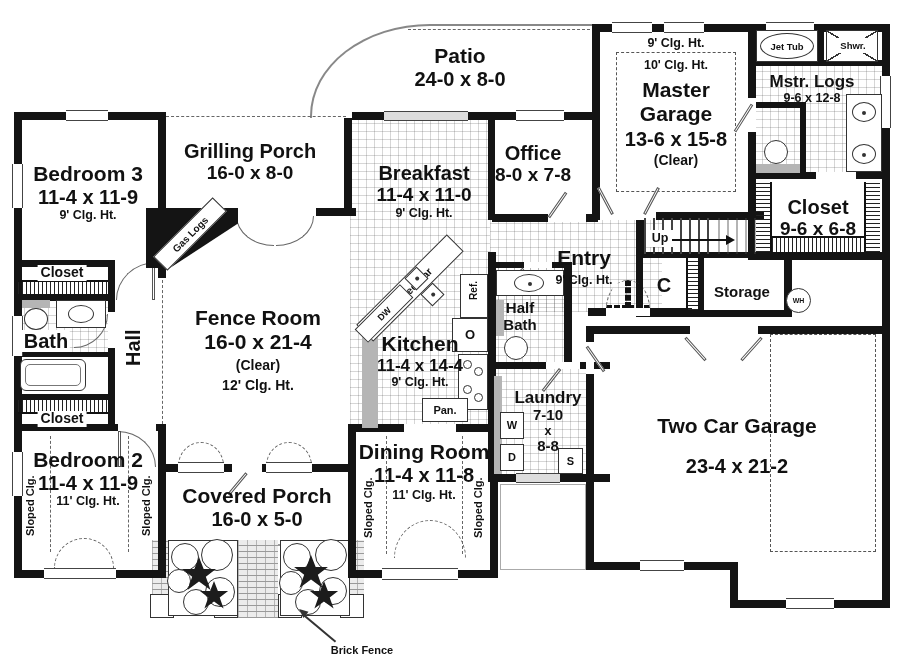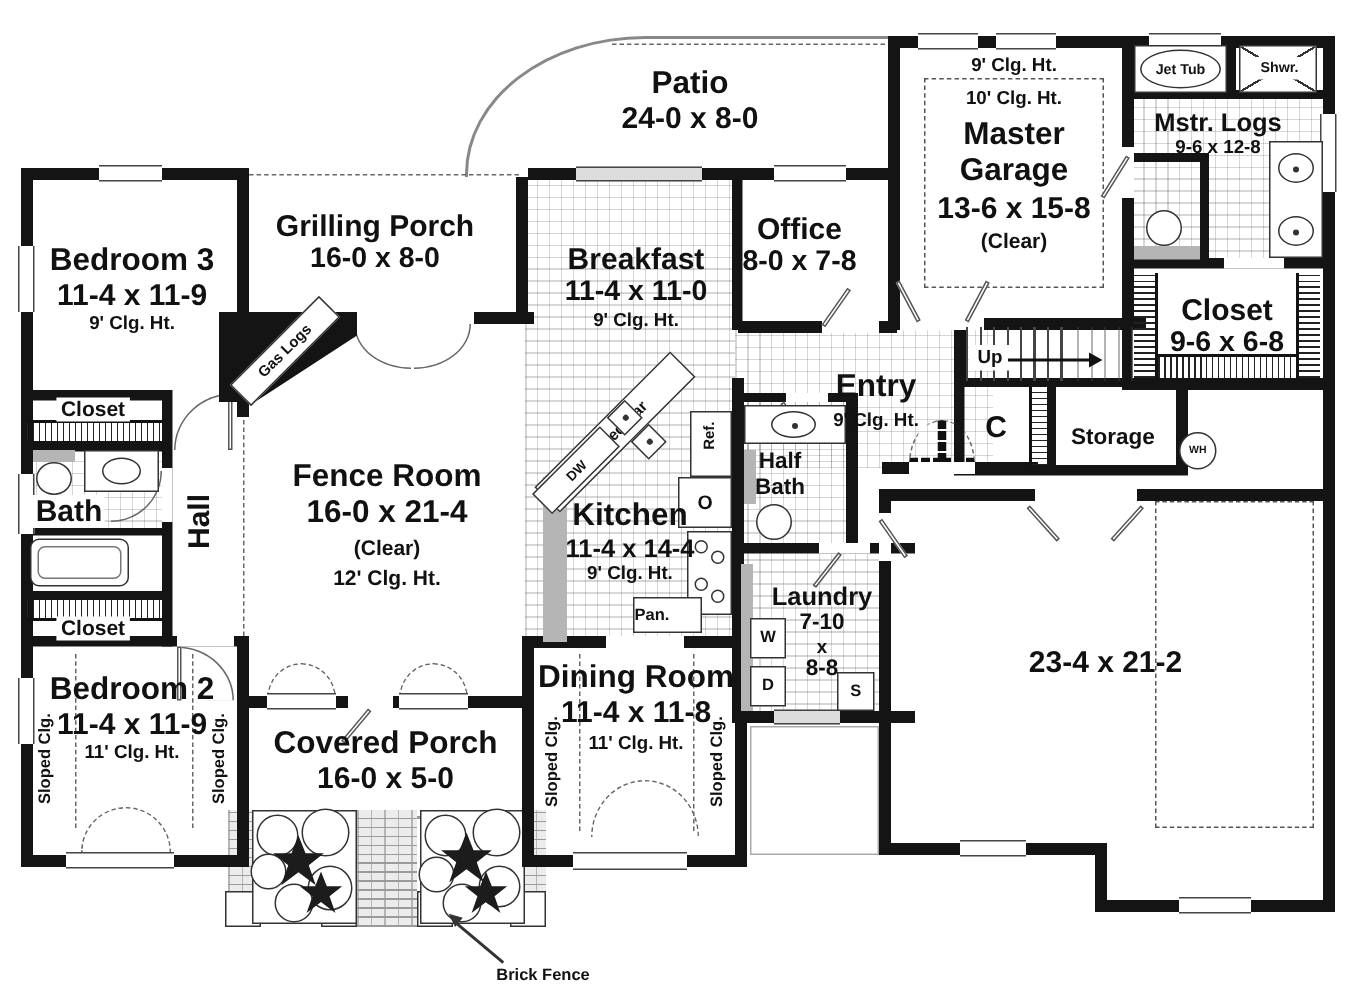--- a/index.html
+++ b/index.html
@@ -268,21 +268,21 @@
   </div>
   <div class="fix" style="left:452px;top:318px;width:36px;height:34px;text-align:center;line-height:32px;font-weight:bold;font-size:13px">
     <span>O</span>
   </div>
   <div class="fix" style="left:458px;top:354px;width:30px;height:56px">
     <div class="oval" style="position:absolute;left:4px;top:5px;width:9px;height:9px;border:1px solid #333"></div>
     <div class="oval" style="position:absolute;left:15px;top:12px;width:9px;height:9px;border:1px solid #333"></div>
     <div class="oval" style="position:absolute;left:4px;top:30px;width:9px;height:9px;border:1px solid #333"></div>
     <div class="oval" style="position:absolute;left:15px;top:38px;width:9px;height:9px;border:1px solid #333"></div>
   </div>
-  <div class="fix" style="left:422px;top:398px;width:46px;height:24px;text-align:left;line-height:22px;font-weight:bold;font-size:11px">
+  <div class="fix" style="left:422px;top:398px;width:46px;height:24px;text-align:center;line-height:22px;font-weight:bold;font-size:11px">
     <span>Pan.</span>
   </div>
 
   <div class="fix" style="left:56px;top:300px;width:50px;height:28px"></div>
   <div class="fix oval" style="left:68px;top:305px;width:26px;height:18px"></div>
   <div class="fix oval" style="left:24px;top:308px;width:24px;height:22px"></div>
   <div class="gray" style="left:22px;top:300px;width:28px;height:8px"></div>
   <div class="fix" style="left:20px;top:359px;width:66px;height:32px;border-radius:6px">
     <div style="position:absolute;left:4px;top:4px;right:4px;bottom:4px;border:1px solid #777;border-radius:5px"></div>
   </div>
@@ -411,20 +411,21 @@
     <span class="t15">Storage</span>
   </div>
   <div class="lbl" style="left:548px;top:388px">
     <span class="t17"></span>
     <span class="t17">Laundry</span>
     <span class="t15">7-10</span>
     <span class="t13">x</span>
     <span class="t15">8-8</span>
   </div>
   <div class="lbl" style="left:737px;top:414px">
+    <span class="t22">Two Car Garage</span>
     <span class="t20" style="margin-top:17px">23-4 x 21-2</span>
   </div>
   <div class="lbl" style="left:424px;top:440px">
     <span class="t22">Dining Room</span>
     <span class="t20">11-4 x 11-8</span>
     <span class="t13" style="margin-top:2px">11' Clg. Ht.</span>
   </div>
   <div class="lbl" style="left:257px;top:484px">
     <span class="t22">Covered Porch</span>
     <span class="t20">16-0 x 5-0</span>

